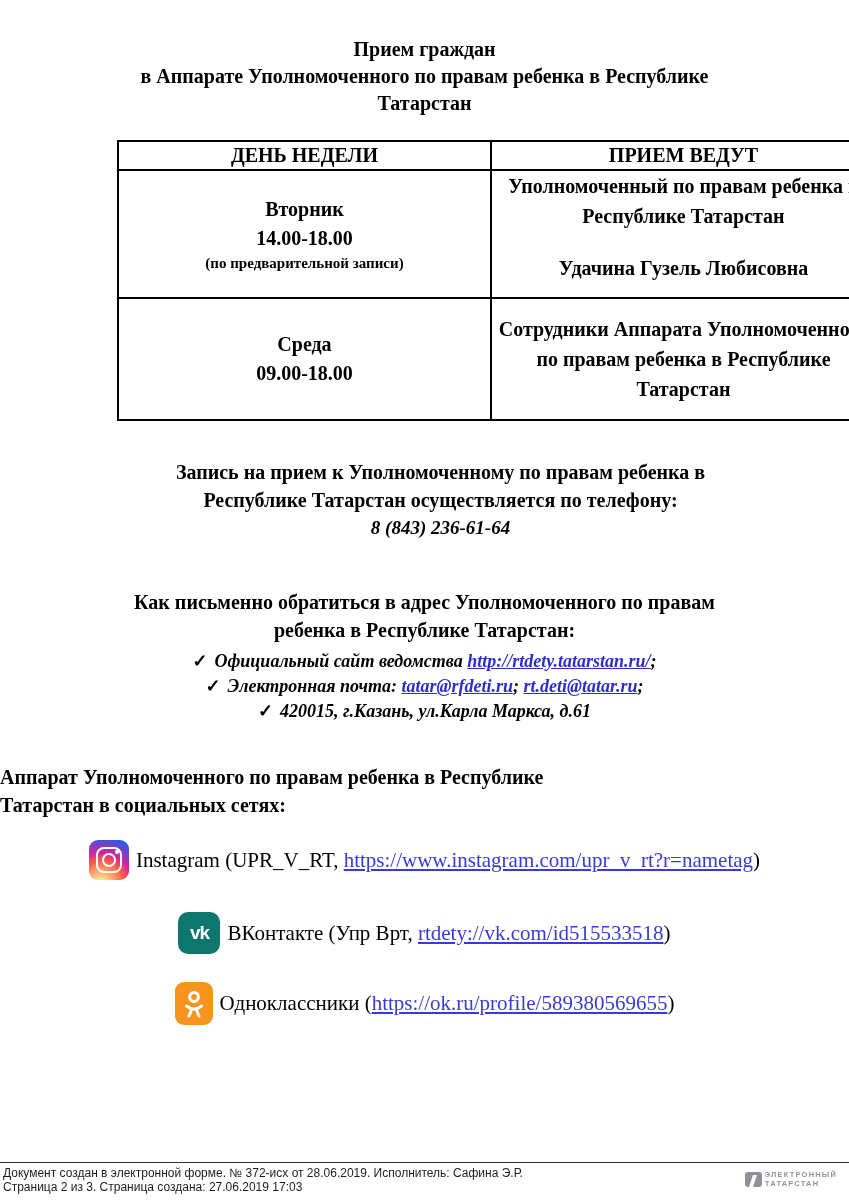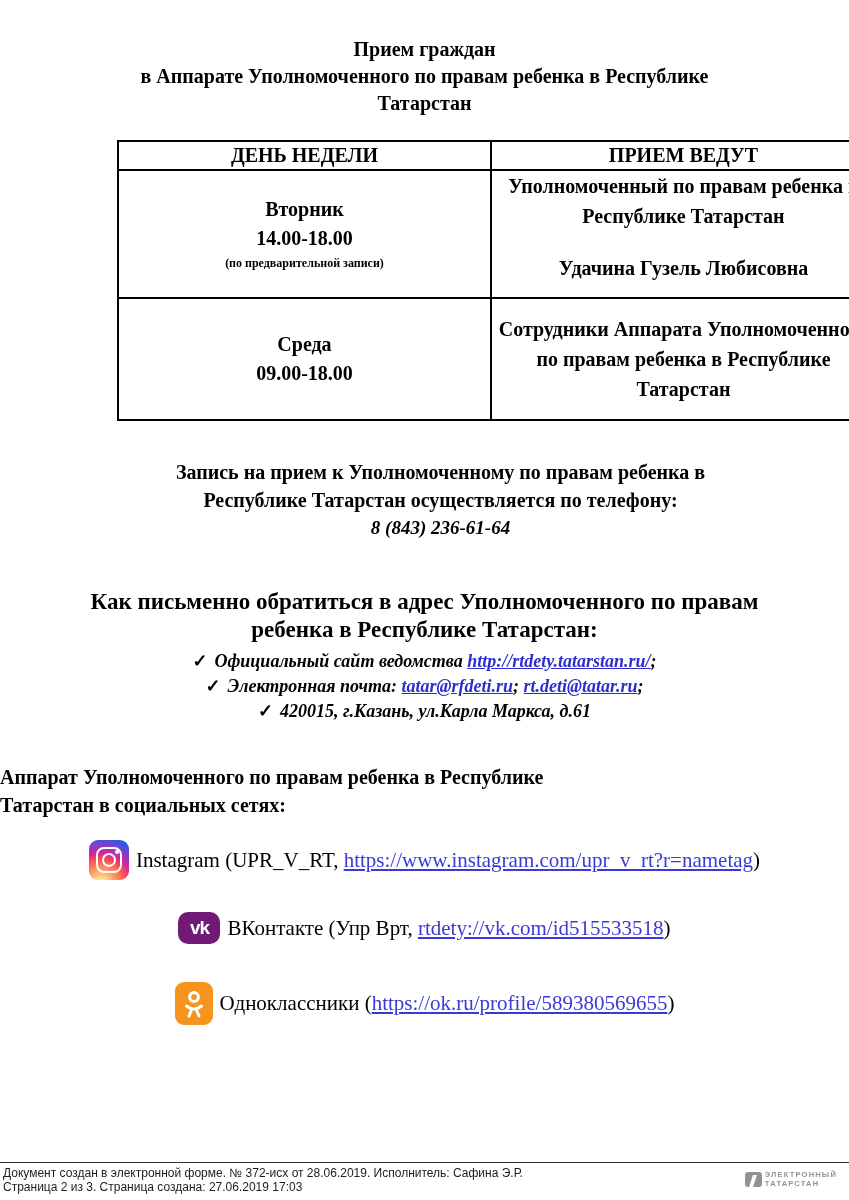--- a/index.html
+++ b/index.html
@@ -13,32 +13,32 @@
     font-size:20px;font-weight:bold;line-height:27px;}
   
   .schedule-wrap{top:140px;left:117px;width:760px;}
   table.schedule{border-collapse:collapse;width:100%;table-layout:fixed;}
   table.schedule th,table.schedule td{border:2px solid #000;padding:0 6px;}
   table.schedule th{height:27px;font-size:20px;font-weight:bold;text-align:center;}
   table.schedule col.c1{width:49.2%;}
   table.schedule col.c2{width:50.8%;}
   td.day-cell{height:126px;text-align:center;vertical-align:middle;
     font-size:20px;font-weight:bold;line-height:29px;}
-  td.day-cell .note{font-size:12px;line-height:20px;}
+  td.day-cell .note{font-size:15px;line-height:20px;}
   td.host-cell{height:126px;text-align:center;vertical-align:top;
     font-size:20px;font-weight:bold;line-height:30px;padding-top:2px;}
   td.host-cell .host-name{margin-top:22px;}
   tr.r2 td.day-cell,tr.r2 td.host-cell{height:120px;}
   
   .appointment{top:458px;left:0;right:0;text-align:center;
     font-size:20px;font-weight:bold;line-height:28px;padding-left:32px;}
   .appointment .phone{font-size:19px;font-style:italic;line-height:27px;}
   
   .written{top:588px;left:0;right:0;text-align:center;}
-  .written .heading{font-size:23px;font-weight:bold;line-height:28px;}
+  .written .heading{font-size:20px;font-weight:bold;line-height:28px;}
   .written .items{margin-top:5px;}
   .check-item{font-size:18px;font-weight:bold;font-style:italic;line-height:25px;}
   .check-item .check{font-style:normal;margin-right:7px;}
   a.lnk{color:#2d2dcf;text-decoration:underline;cursor:pointer;}
   
   .social-heading{top:763px;left:0;right:0;text-align:left;
     font-size:20px;font-weight:bold;line-height:28px;}
   .social-row{left:0;right:0;display:flex;justify-content:center;align-items:center;
     font-size:21px;}
   .social-row .icon{flex:0 0 auto;margin-right:7px;}
@@ -47,21 +47,21 @@
   .row-ok{top:982px;}
   .social-text a.lnk{color:#3a3ad6;}
   
   .ig-icon{width:40px;height:40px;border-radius:9px;position:relative;
     background:radial-gradient(circle at 30% 110%,#fdf497 0%,#fdf497 5%,#fd5949 45%,#d6249f 60%,#285aeb 90%);}
   .ig-cam{position:absolute;inset:7px;border:2.5px solid #fff;border-radius:8px;}
   .ig-cam::before{content:"";position:absolute;inset:4px;border:2.5px solid #fff;border-radius:50%;}
   .ig-cam::after{content:"";position:absolute;top:1px;right:1px;width:4px;height:4px;
     background:#fff;border-radius:50%;}
   
-  .vk-icon{width:42px;height:32px;border-radius:10px;background:#701a75;
+  .vk-icon{width:42px;height:42px;border-radius:10px;background:#0f766e;
     display:flex;align-items:center;justify-content:center;
     color:#fff;font-family:"Liberation Sans",sans-serif;font-weight:bold;
     font-size:19px;letter-spacing:-1px;}
   
   .ok-icon{width:38px;height:43px;border-radius:9px;background:#f7941e;
     display:flex;align-items:center;justify-content:center;}
   
   .footer-rule{top:1162px;left:0;right:0;border-top:1px solid #333;}
   .footer-meta{top:1166px;left:3px;font-family:"Liberation Sans",sans-serif;
     font-size:12px;line-height:14px;color:#1d1d1d;}

